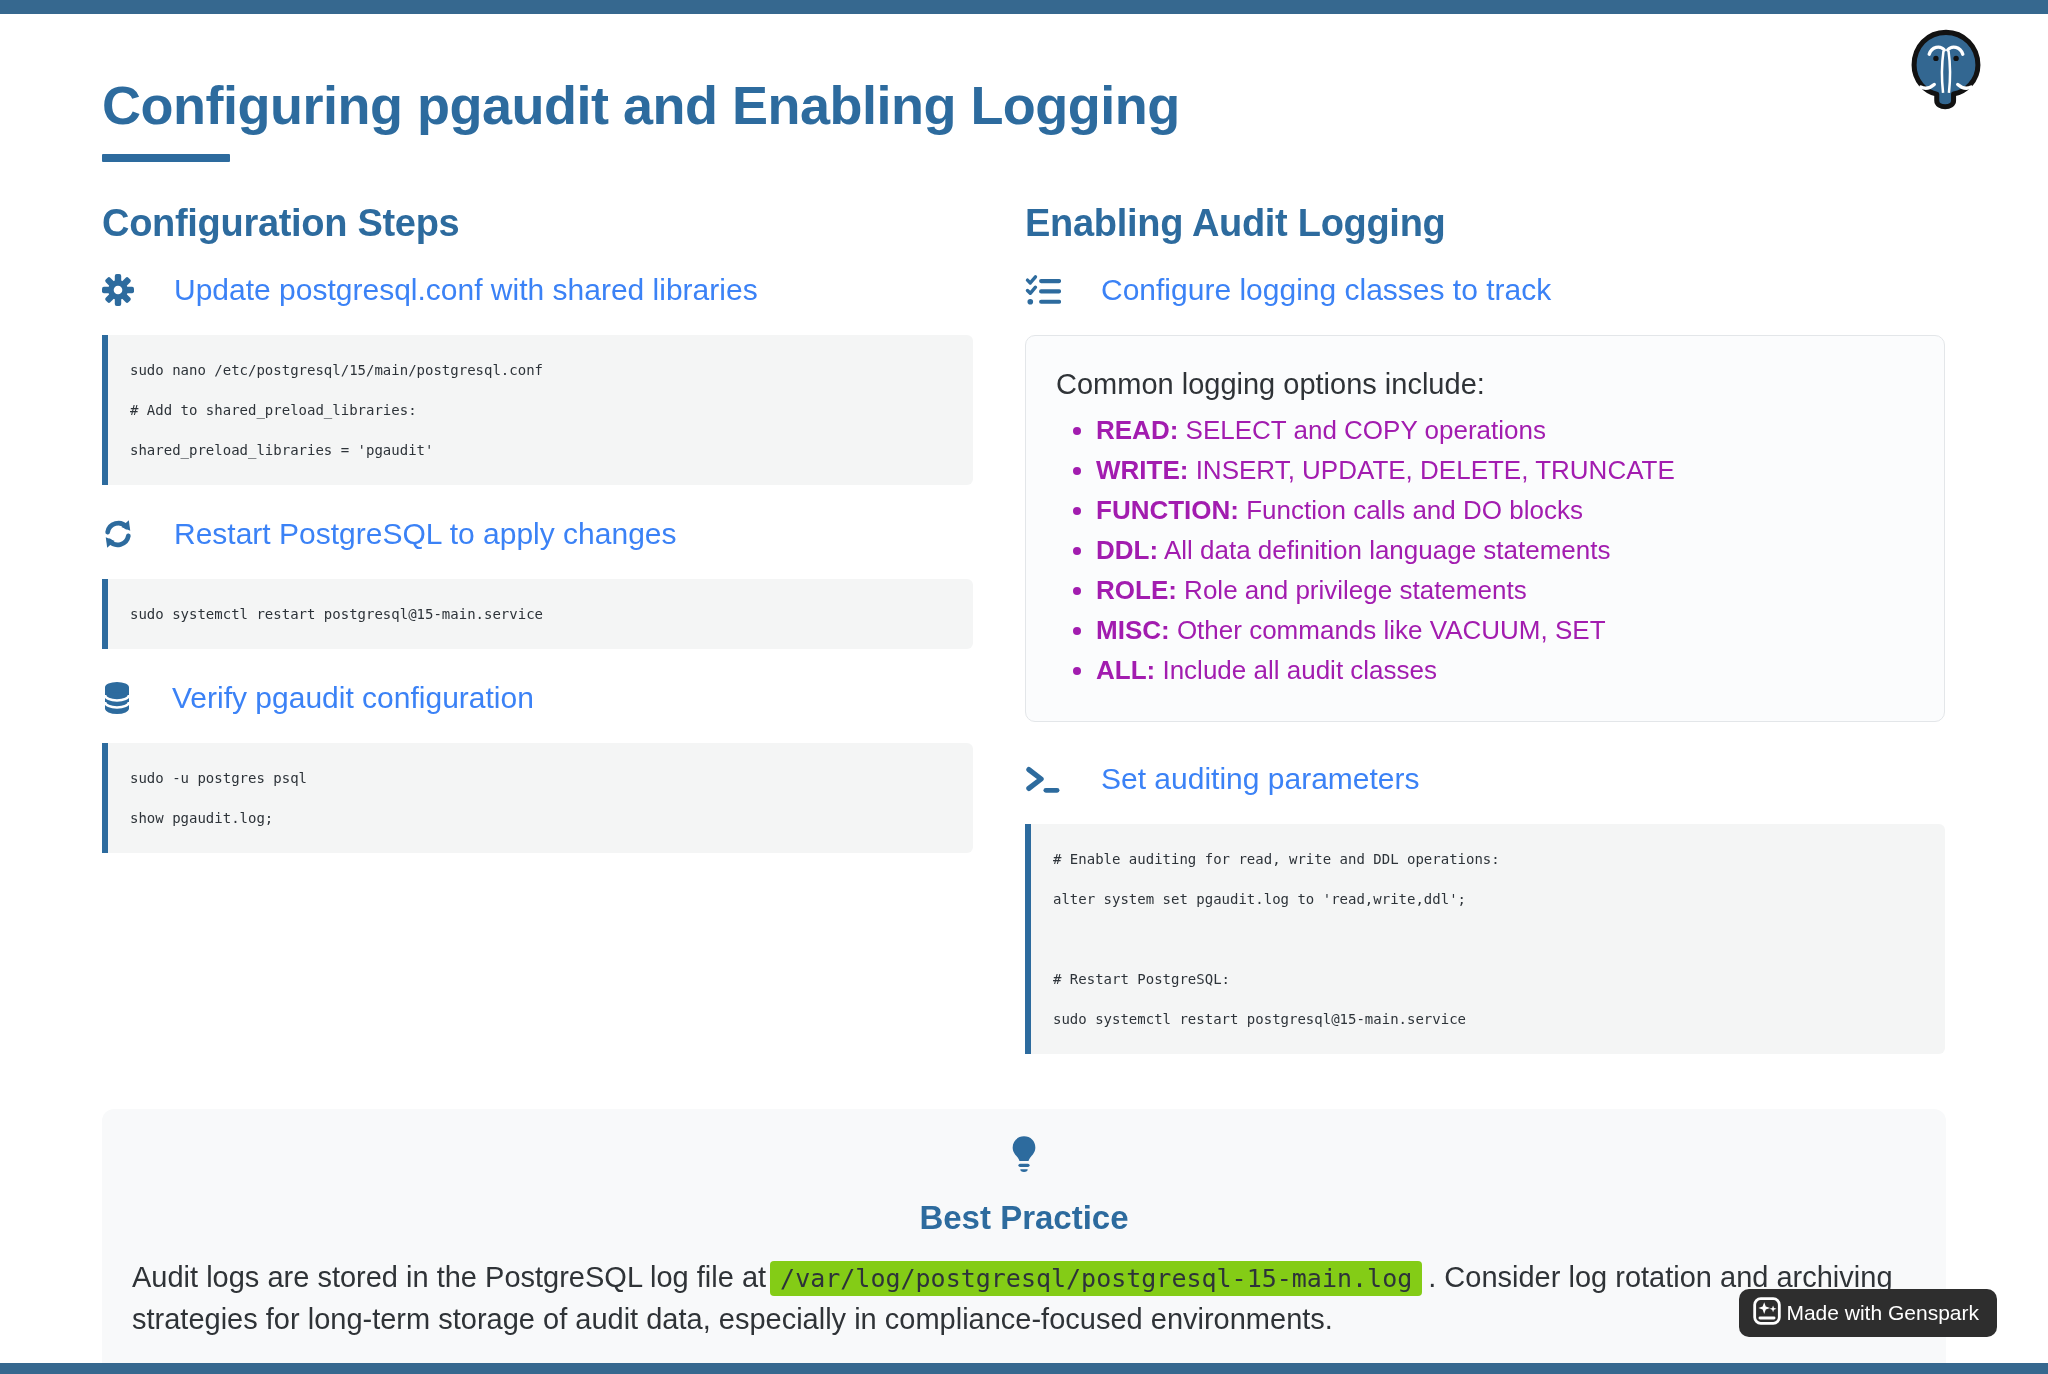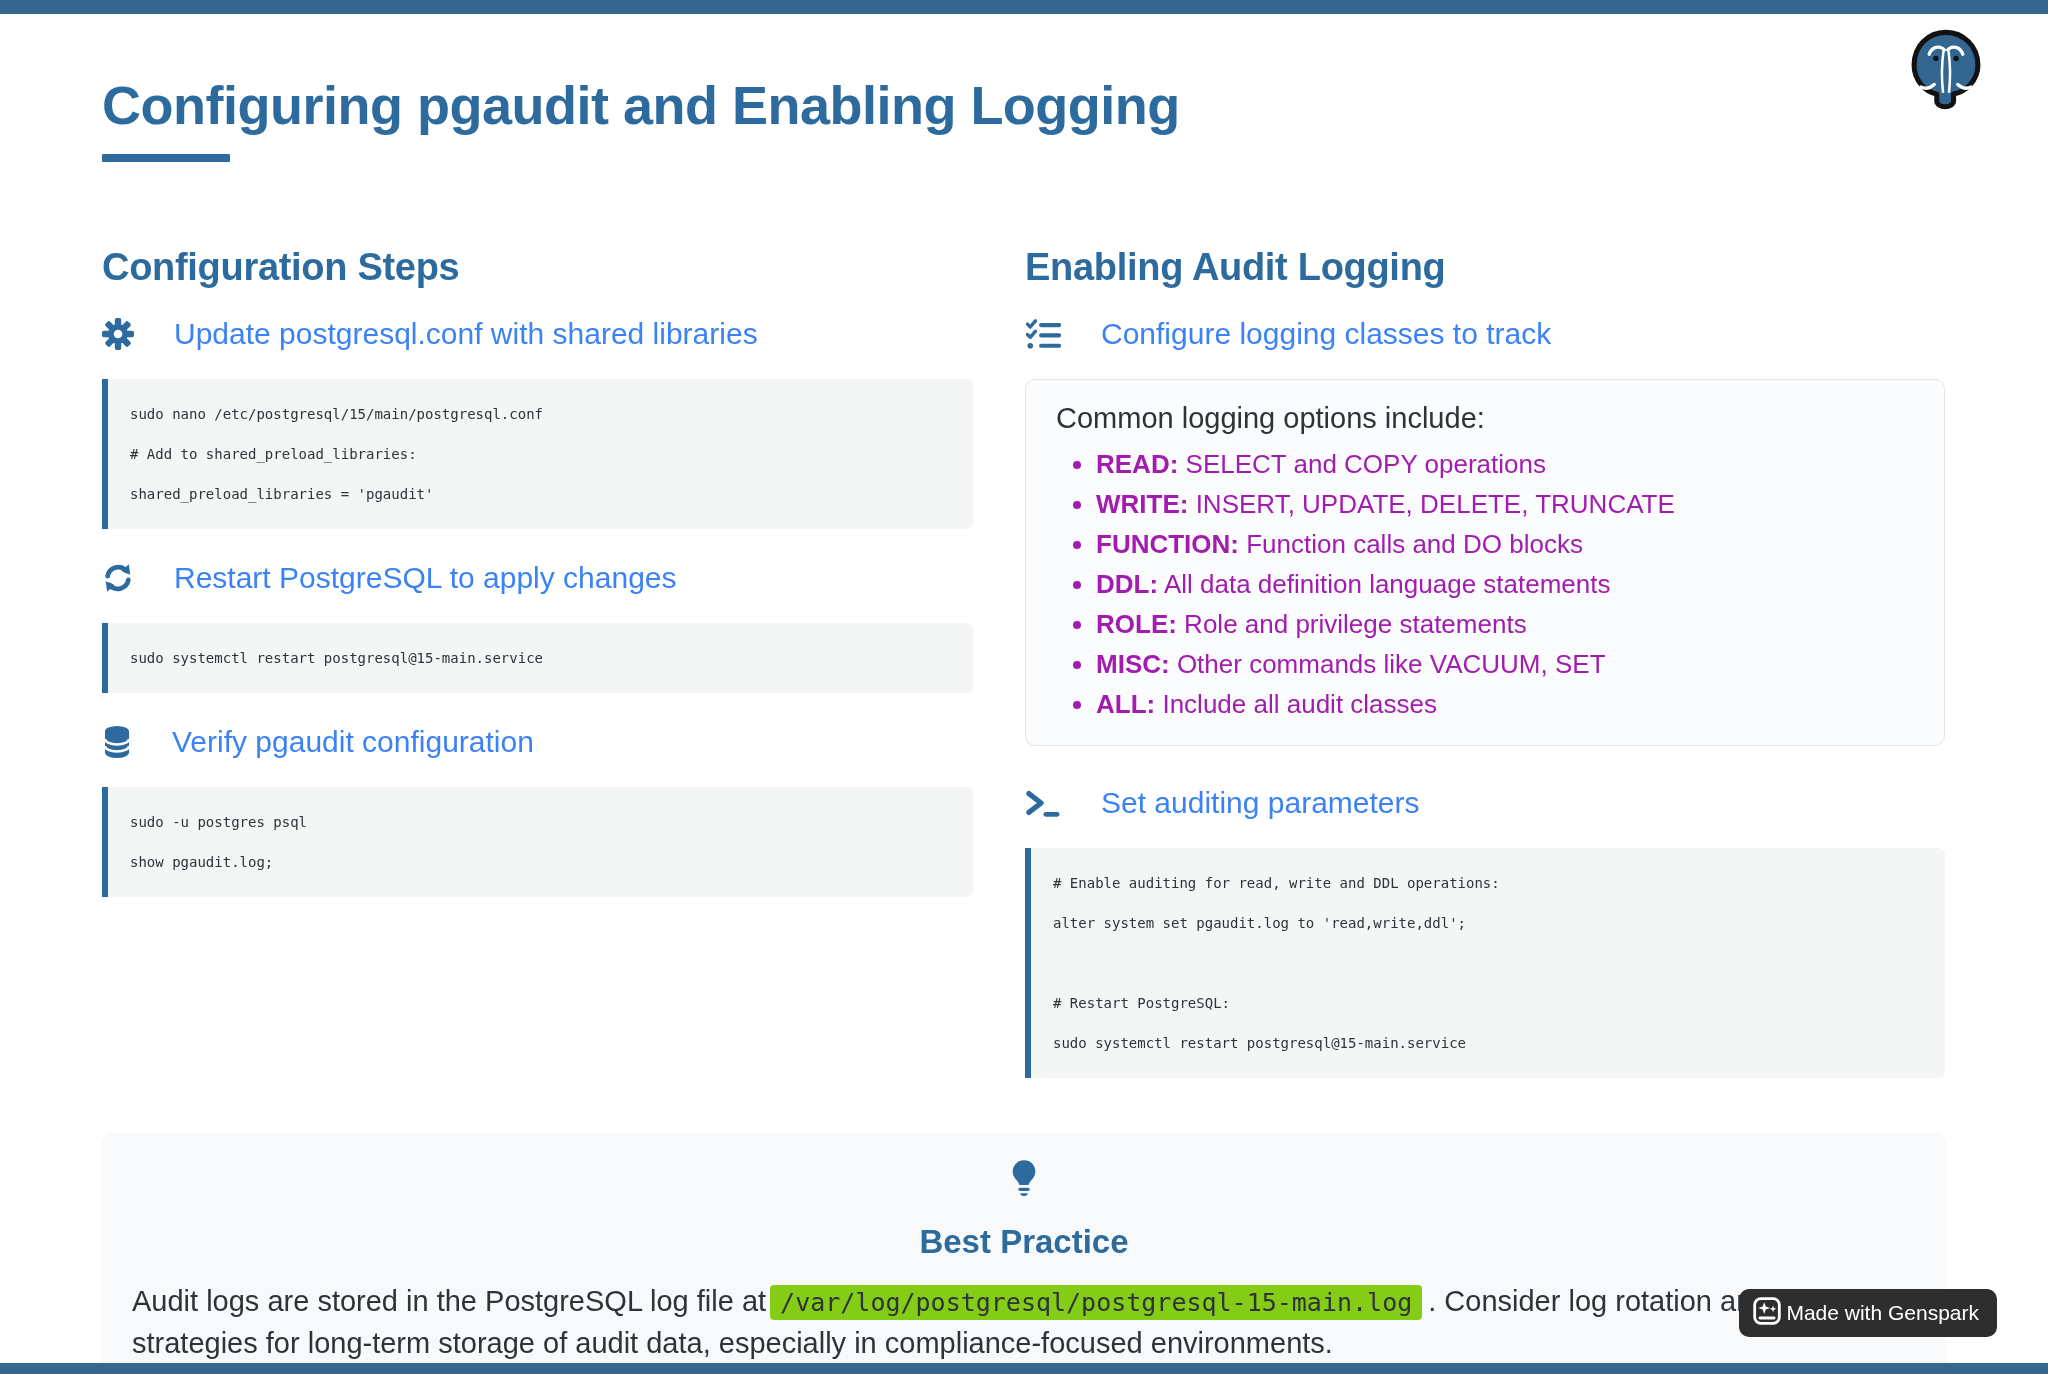--- a/index.html
+++ b/index.html
@@ -36,21 +36,21 @@
   }
   .title-underline {
     width: 128px; height: 8px;
     background: #2d6b9e;
     margin-top: 18px;
     border-radius: 1px;
   }
   .columns {
     display: flex;
     gap: 52px;
-    margin-top: 84px;
+    margin-top: 40px;
     align-items: flex-start;
   }
   .col-left  { width: 871px; flex: none; }
   .col-right { width: 920px; flex: none; }
   .section-heading {
     margin: 0 0 28px 0;
     font-size: 38px;
     font-weight: bold;
     color: #2d6b9e;
     letter-spacing: -0.3px;
@@ -75,21 +75,21 @@
     font-size: 14px;
     line-height: 40px;
     color: #2d3339;
     white-space: pre;
     overflow: hidden;
   }
   .options-box {
     border: 1px solid #e3e6e9;
     background: #fbfcfd;
     border-radius: 10px;
-    padding: 16px 30px;
+    padding: 26px 30px;
   }
   .options-intro {
     font-size: 29px;
     color: #2f3337;
     margin: 6px 0 14px 0;
   }
   .options-list {
     margin: 0;
     padding-left: 40px;
   }

